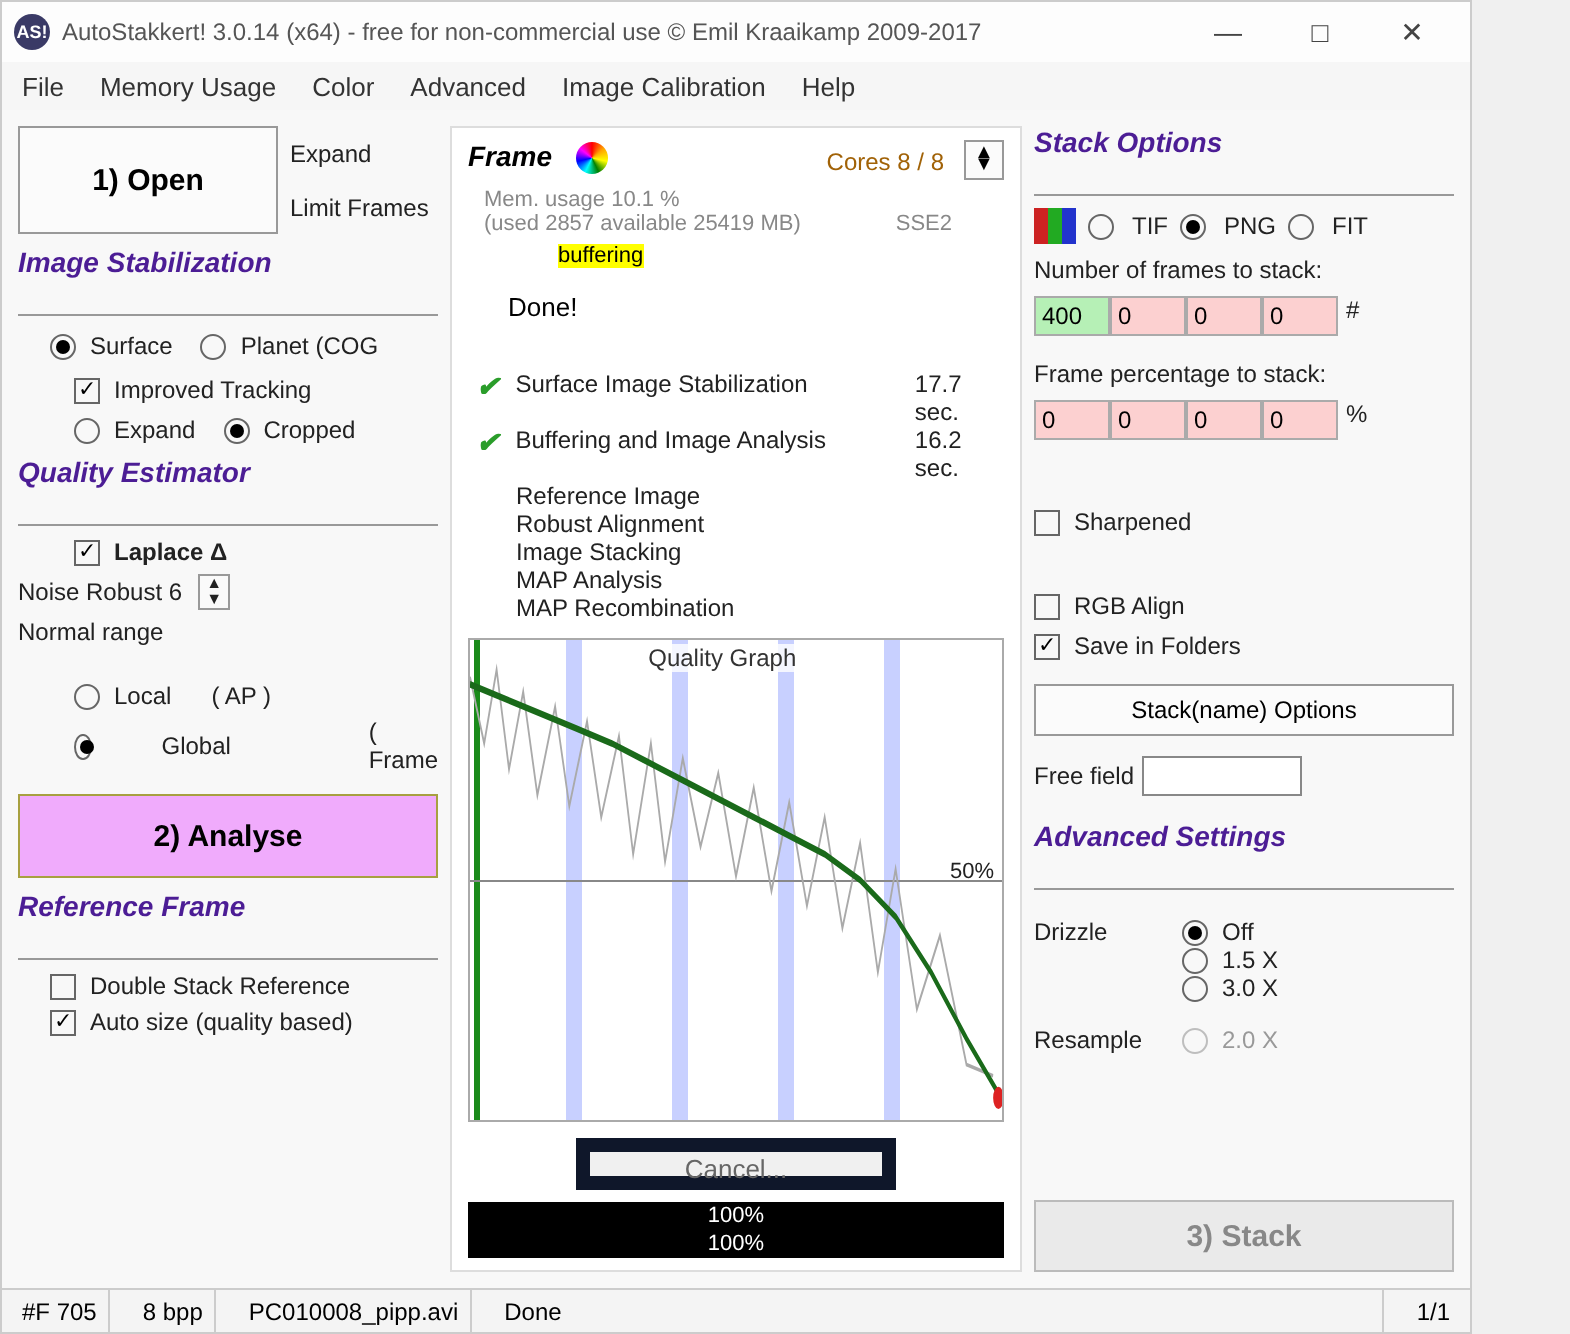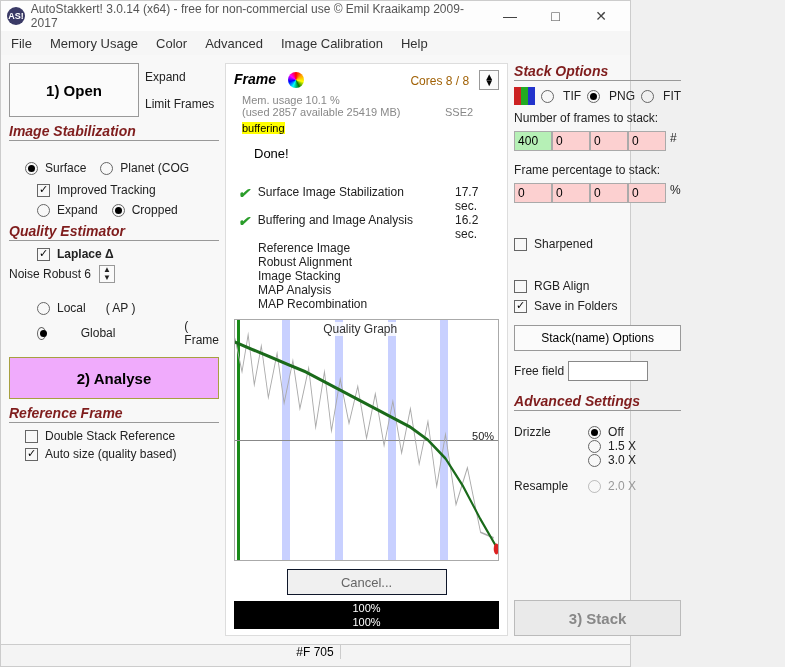--- a/index.html
+++ b/index.html
@@ -1,58 +1,58 @@
 <!DOCTYPE html>
 <html><head>
 <meta charset="utf-8">
 <style>
   * { box-sizing: border-box; font-family: "Segoe UI", Tahoma, sans-serif; }
   body { margin: 0; background: #f0f0f0; width: 785px; height: 667px; overflow: hidden; }
-  .window { width: 631px; height: 667px; background: #f8f8f8; display: flex; flex-direction: column; border: 1px solid #ccc;}
+  .window { width: 736px; height: 667px; background: #f8f8f8; display: flex; flex-direction: column; border: 1px solid #ccc;}
   .titlebar { height: 30px; display: flex; align-items: center; padding: 0 6px; background: #fdfdfd; font-size: 12px; color: #555;}
   .titlebar .icon { width: 18px; height: 18px; margin-right: 6px; border-radius: 50%; background:#3a3a66; display:flex;align-items:center;justify-content:center;color:#fff;font-size:9px;font-weight:bold;}
   .titlebar .title { flex: 0 1 auto; }
   .titlebar .spacer { flex:1; }
   .win-btn { width: 46px; height: 28px; display:flex; align-items:center; justify-content:center; font-size:14px; color:#444;}
   .menubar { height: 24px; display:flex; gap: 18px; padding: 0 10px; font-size: 13px; color: #333; align-items:center; background:#f6f6f6;}
   .content { flex:1; display:flex; gap:6px; padding:8px; }
   .col-left { width: 210px; display:flex; flex-direction:column; }
   .col-mid  { flex:1; background:#fff; border:1px solid #ddd; display:flex; flex-direction:column; padding:6px 8px; position:relative;}
   .col-right{ width: 210px; display:flex; flex-direction:column; gap:6px;}
-  .section-title { font-size: 14px; font-style: italic; font-weight: bold; color:#7f1d1d; border-bottom:1px solid #999; padding-bottom:1px; margin-top:6px;}
+  .section-title { font-size: 14px; font-style: italic; font-weight: bold; color:#4c1d95; border-bottom:1px solid #999; padding-bottom:18px; margin-top:6px;}
   .row { display:flex; align-items:center; gap:4px; font-size:12px; color:#222;}
   .btn { border:1px solid #999; background:#fbfbfb; padding:4px 8px; font-size:12px; display:inline-flex; align-items:center; justify-content:center; }
   .radio, .checkbox { width:13px; height:13px; border:1px solid #666; display:inline-block; vertical-align:middle; margin-right:3px; position:relative;}
   .radio { border-radius:50%; }
   .radio.checked::after { content:""; position:absolute; width:7px; height:7px; border-radius:50%; background:#000; top:2px; left:2px;}
   .checkbox.checked::after { content:"✓"; position:absolute; font-size:11px; top:-2px; left:1px; color:#000;}
   .small { font-size:11px; color:#888; }
   .highlight { background:#ff0; }
-  .statusbar { height:22px; display:flex; align-items:center; font-size:12px; background:#f4f4f4; border-top:1px solid #ccc; padding:0 4px; gap:10px;flex-direction:column;}
+  .statusbar { height:22px; display:flex; align-items:center; font-size:12px; background:#f4f4f4; border-top:1px solid #ccc; padding:0 4px; gap:10px;}
   .statusbar .cell { border-right:1px solid #ccc; padding:0 6px; height:100%; display:flex; align-items:center;}
   .open-row { display:flex; }
   .open-btn { flex:1; height:54px; border:1px solid #999; background:#fbfbfb; display:flex; align-items:center; justify-content:center; font-weight:bold; font-size:15px;}
   .open-side { width: 80px; display:flex; flex-direction:column; justify-content:space-around; padding-left:6px; font-size:12px; color:#222;}
   .analyse-btn { height:42px; background:#f0abfc; border:1px solid #a7a040; display:flex; align-items:center; justify-content:center; font-weight:bold; font-size:15px; margin-top:10px;}
   .stack-btn { height:36px; background:#eaeaea; border:1px solid #bbb; display:flex; align-items:center; justify-content:center; font-weight:bold; font-size:15px; color:#888; margin-top:auto;}
   .midtop { display:flex; align-items:flex-start;}
   .status-area { flex:1; }
   .cores { font-size:12px; color:#a16207; margin-top:4px; margin-right:4px;}
   .sortbtn { width:20px; height:20px; border:1px solid #999; background:#fbfbfb; font-size:10px; display:flex; flex-direction:column; align-items:center; justify-content:center; line-height:6px;}
   .check-green { color:#2a9d2a; font-weight:bold; font-size:14px; margin-right:6px; font-style:italic;}
   .proclist { font-size:12px; margin-top:6px; color:#222;}
   .proclist .line { display:flex; }
   .proclist .label { width:220px; padding-left:2px;}
   .graph { flex:1; border:1px solid #aaa; background:#fff; margin-top:8px; position:relative; min-height:130px;}
   .graph .vgrid { position:absolute; top:0; bottom:0; width:8px; background:#c8d0ff;}
   .graph .hmid { position:absolute; left:0; right:0; top:50%; height:1px; background:#888;}
   .graph-label { position:absolute; top:2px; left:32%; font-size:12px; color:#333; background:rgba(255,255,255,0.8); padding:0 4px;}
   .graph .pct { position:absolute; right:4px; top:46%; font-size:11px; color:#222;}
   .cancel-row { display:flex; justify-content:center; margin-top:8px;}
-  .cancel-btn { width:160px; height:26px; border:1px solid #0f172a; background:#f0f0f0; color:#666; font-size:13px;}
+  .cancel-btn { width:160px; height:26px; border:7px solid #0f172a; background:#f0f0f0; color:#666; font-size:13px;}
   .progress-wrap { margin-top:6px; background:#000; color:#fff; font-size:11px; text-align:center; }
   .progress-wrap div { padding:1px 0;}
   .color-sq { display:inline-block; width:18px; height:18px; }
   .numbox-row { display:flex; gap:0; }
   .numbox { width:38px; height:20px; border:1px solid #aaa; font-size:12px; padding:1px 3px; }
   .green { background:#b6f0b6; }
   .pink  { background:#fcd0d0; }
   .label12 { font-size:12px; color:#222; }
   .spin-btns { display:inline-flex; flex-direction:column; border:1px solid #999; width:16px; height:18px; font-size:8px; line-height:8px; text-align:center; background:#fafafa; margin-left:4px;}
   .freefield { width:80px; height:20px; border:1px solid #888; background:#fff;}
@@ -87,21 +87,21 @@
     <div class="col-left">
       <div class="open-row">
         <div class="open-btn">1) Open</div>
         <div class="open-side">
           <span>Expand</span>
           <span>Limit Frames</span>
         </div>
       </div>
 
       <div class="section-title">Image Stabilization</div>
-      <div class="row" style="margin-top:20px; padding-left:16px;">
+      <div class="row" style="margin-top:8px; padding-left:16px;">
         <span class="radio checked"></span>
         <span>Surface</span>
         <span style="width:6px;"></span>
         <span class="radio"></span>
         <span>Planet (COG</span>
       </div>
       <div class="row" style="margin-top:8px; padding-left:28px;">
         <span class="checkbox checked"></span>
         <span>Improved Tracking</span>
       </div>
@@ -117,20 +117,23 @@
       <div class="row" style="margin-top:6px; padding-left:28px;">
         <span class="checkbox checked"></span>
         <span style="font-weight:bold;">Laplace Δ</span>
       </div>
       <div class="row" style="margin-top:4px;">
         <span>Noise Robust 6</span>
         <span class="spin-btns">
             <span>▲</span>
             <span>▼</span>
           </span>
+      </div>
+      <div class="row" style="margin-top:4px;">
+        <span>Normal range</span>
       </div>
       <div class="row" style="margin-top:18px; padding-left:28px;">
         <span class="radio"></span>
         <span>Local</span>
         <span style="width:12px;"></span>
         <span>( AP )</span>
       </div>
       <div class="row" style="margin-top:4px; padding-left:28px;gap:32px;">
         <span class="radio checked"></span>
         <span>Global</span>
@@ -151,21 +154,21 @@
       </div>
     </div>
 
     <div class="col-mid">
       <div class="midtop">
         <div class="status-area">
           <span style="font-size:14px;font-style:italic;font-weight:bold;">Frame</span>
           <span class="colorwheel"></span>
           <div class="small" style="margin-top:6px; margin-left:8px;">Mem. usage 10.1 %</div>
           <div class="small" style="margin-left:8px;">(used 2857 available 25419 MB)</div>
-          <div style="margin-left:8px;"><span class="highlight" style="font-size:11px;">buffering</span></div>
+          <div style="margin-left:8px;"><span class="highlight" style="font-size:11px;margin-left:37px;">buffering</span></div>
           <div style="font-size:13px; margin-top:10px; margin-left:20px;">Done!</div>
         </div>
         <div style="text-align:right;">
           <div class="cores">Cores 8 / 8</div>
           <div class="small" style="margin-top:18px;">SSE2</div>
         </div>
         <div class="sortbtn" style="margin-left:6px;">
             <span>▲</span>
             <span>▼</span>
           </div>

